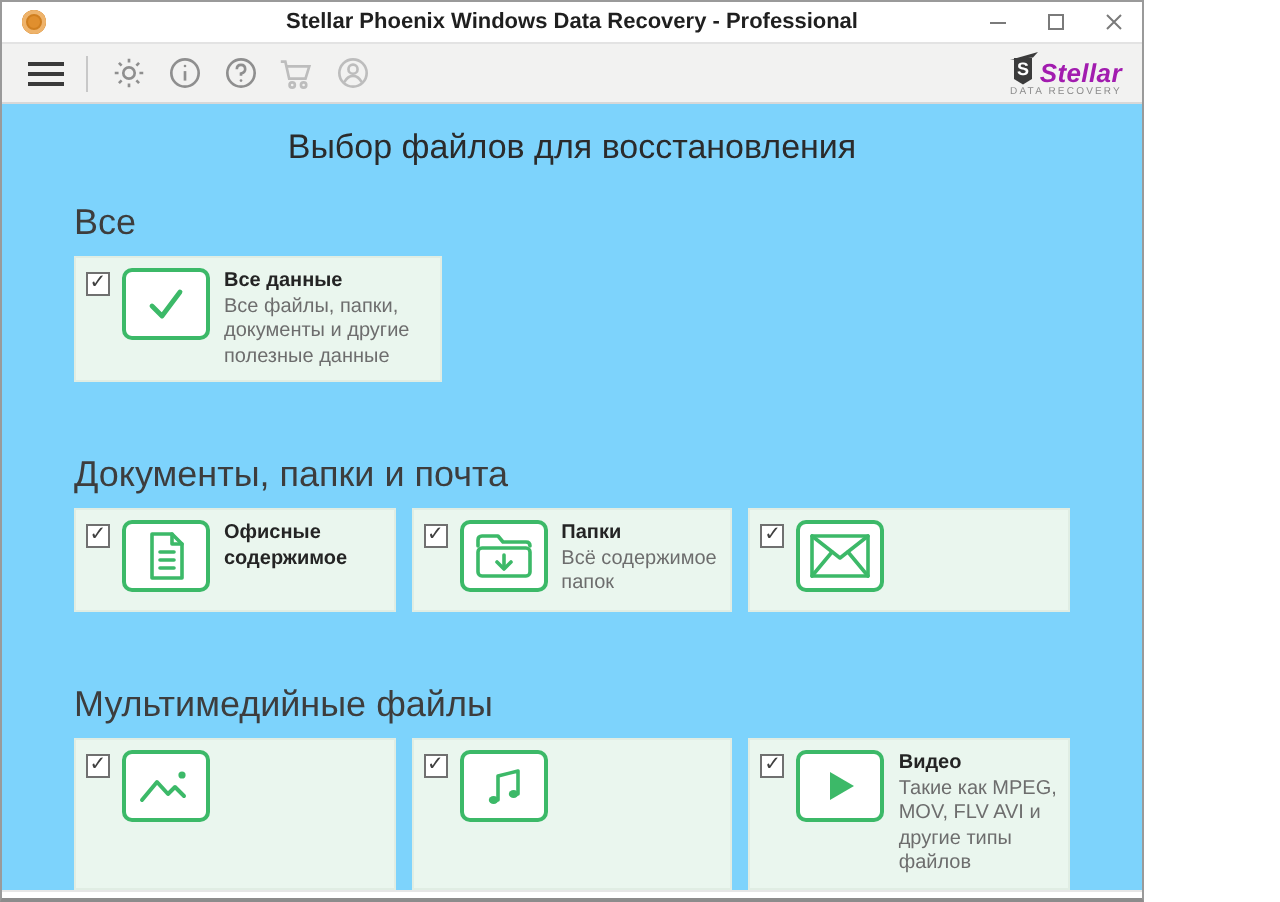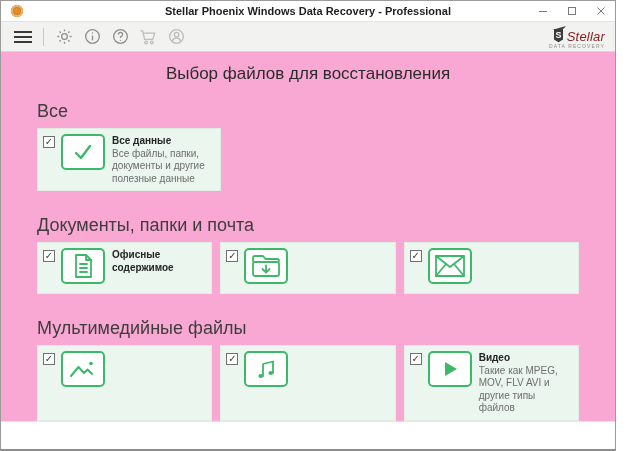--- a/index.html
+++ b/index.html
@@ -1,18 +1,18 @@
 <!DOCTYPE html>
 <html><head>
 <meta charset="utf-8">
 <style>
   * { margin:0; padding:0; box-sizing:border-box; }
   html,body { width:640px; height:451px; font-family:"Liberation Sans", sans-serif; background:#ffffff; }
   .window {
-    width:616px; height:451px;
+    width:572px; height:451px;
     border:1px solid #9a9a9a;
     border-bottom:2px solid #8c8c8c;
     display:flex; flex-direction:column;
     background:#ffffff;
     overflow:hidden;
   }
   
   .titlebar {
     height:20px; background:#ffffff; position:relative;
     display:flex; align-items:center; flex:0 0 auto;
@@ -35,30 +35,30 @@
   
   .toolbar {
     height:31px; background:#f2f2f1;
     border-top:1px solid #e3e3e3; border-bottom:1px solid #d8d8d8;
     display:flex; align-items:center; padding:0 10px; flex:0 0 auto;
   }
   .tb-icon { display:flex; align-items:center; justify-content:center; width:24px; height:24px; margin-right:4px; }
   .tb-divider { width:1px; height:18px; background:#c8c8c8; margin:0 8px 0 4px; }
   .logo { margin-left:auto; display:flex; flex-direction:column; align-items:flex-end; line-height:1; }
   .logo-top { display:flex; align-items:flex-end; }
-  .logo-name { font-size:13px; font-weight:normal; font-style:italic; color:#7f1d1d; letter-spacing:0.2px; }
+  .logo-name { font-size:13px; font-weight:bold; font-style:italic; color:#a21caf; letter-spacing:0.2px; }
   .logo-tag { font-size:5px; color:#8c8c8c; letter-spacing:1.1px; margin-top:1px; }
   
-  .content { flex:1 1 auto; background:#f9a8d4; padding:0 36px; border-bottom:1px solid #e6e6e6; }
+  .content { flex:1 1 auto; background:#7dd3fc; padding:0 36px; border-bottom:1px solid #e6e6e6; }
   .page-heading {
     text-align:center; font-size:17px; font-weight:500; color:#2b2b2b;
     padding:12px 0 2px 0;
   }
   .section-label { font-size:18px; color:#3d3d3d; margin:15px 0 6px 0; }
-  .section.gap { margin-top:24px; }
+  .section.gap { margin-top:36px; }
   .card-row { display:flex; gap:8px; }
   .card {
     width:184px; min-height:52px;
     background:#eaf6ee;
     border:1px solid #e0ede3;
     display:flex; align-items:flex-start;
     padding:5px 4px 5px 5px;
     cursor:pointer;
   }
   .checkbox {
@@ -208,20 +208,24 @@
         <div class="card">
           <span class="checkbox">✓</span>
           <span class="icon-box">
             <svg width="30" height="26" viewBox="0 0 30 26" fill="none" stroke="#3cb968" stroke-width="1.8" stroke-linecap="round" stroke-linejoin="round">
               <path d="M2 8 V5 q0-2 2-2 h8 l2.5 3 H26 q2 0 2 2"></path>
               <rect x="2" y="9" width="26" height="14" rx="2"></rect>
               <line x1="15" y1="12.5" x2="15" y2="19"></line>
               <polyline points="11.5 16 15 19.5 18.5 16"></polyline>
             </svg>
           </span>
+          <span class="card-text">
+            <div class="card-title">Папки</div>
+            <div class="card-desc">Всё содержимое папок</div>
+          </span>
         </div>
         <div class="card">
           <span class="checkbox">✓</span>
           <span class="icon-box">
             <svg width="32" height="24" viewBox="0 0 32 24" fill="none" stroke="#3cb968" stroke-width="1.8" stroke-linecap="round" stroke-linejoin="round">
               <rect x="2" y="2" width="28" height="20"></rect>
               <polyline points="2 2 16 13 30 2"></polyline>
               <line x1="2" y1="22" x2="12" y2="10"></line>
               <line x1="30" y1="22" x2="20" y2="10"></line>
             </svg>

